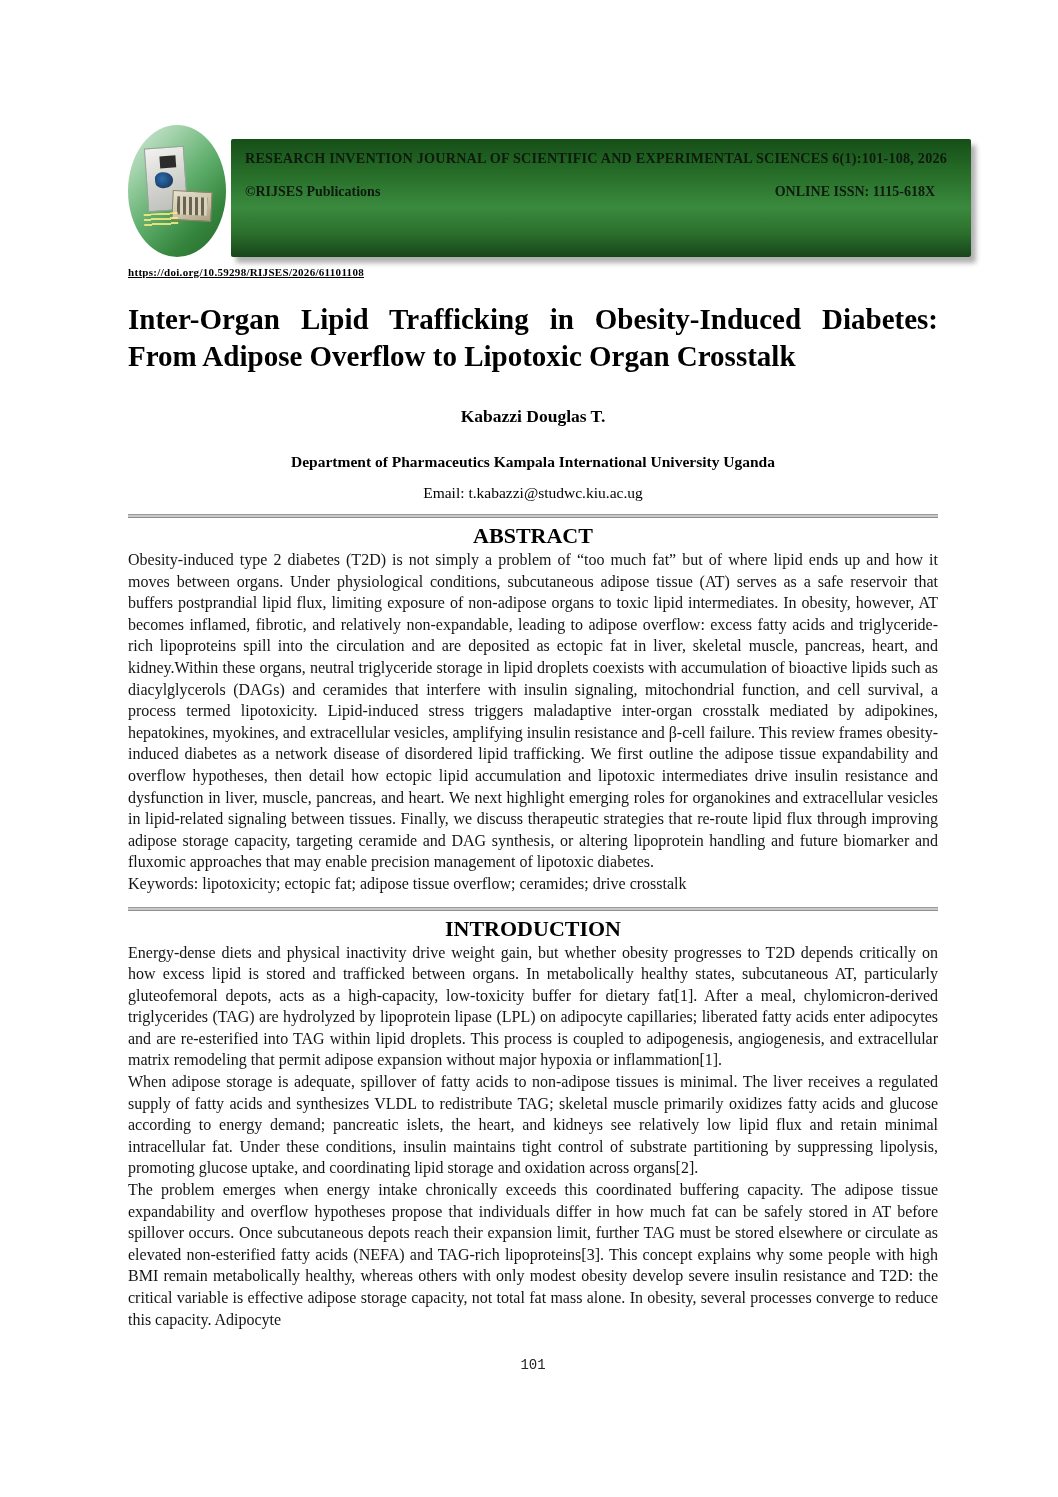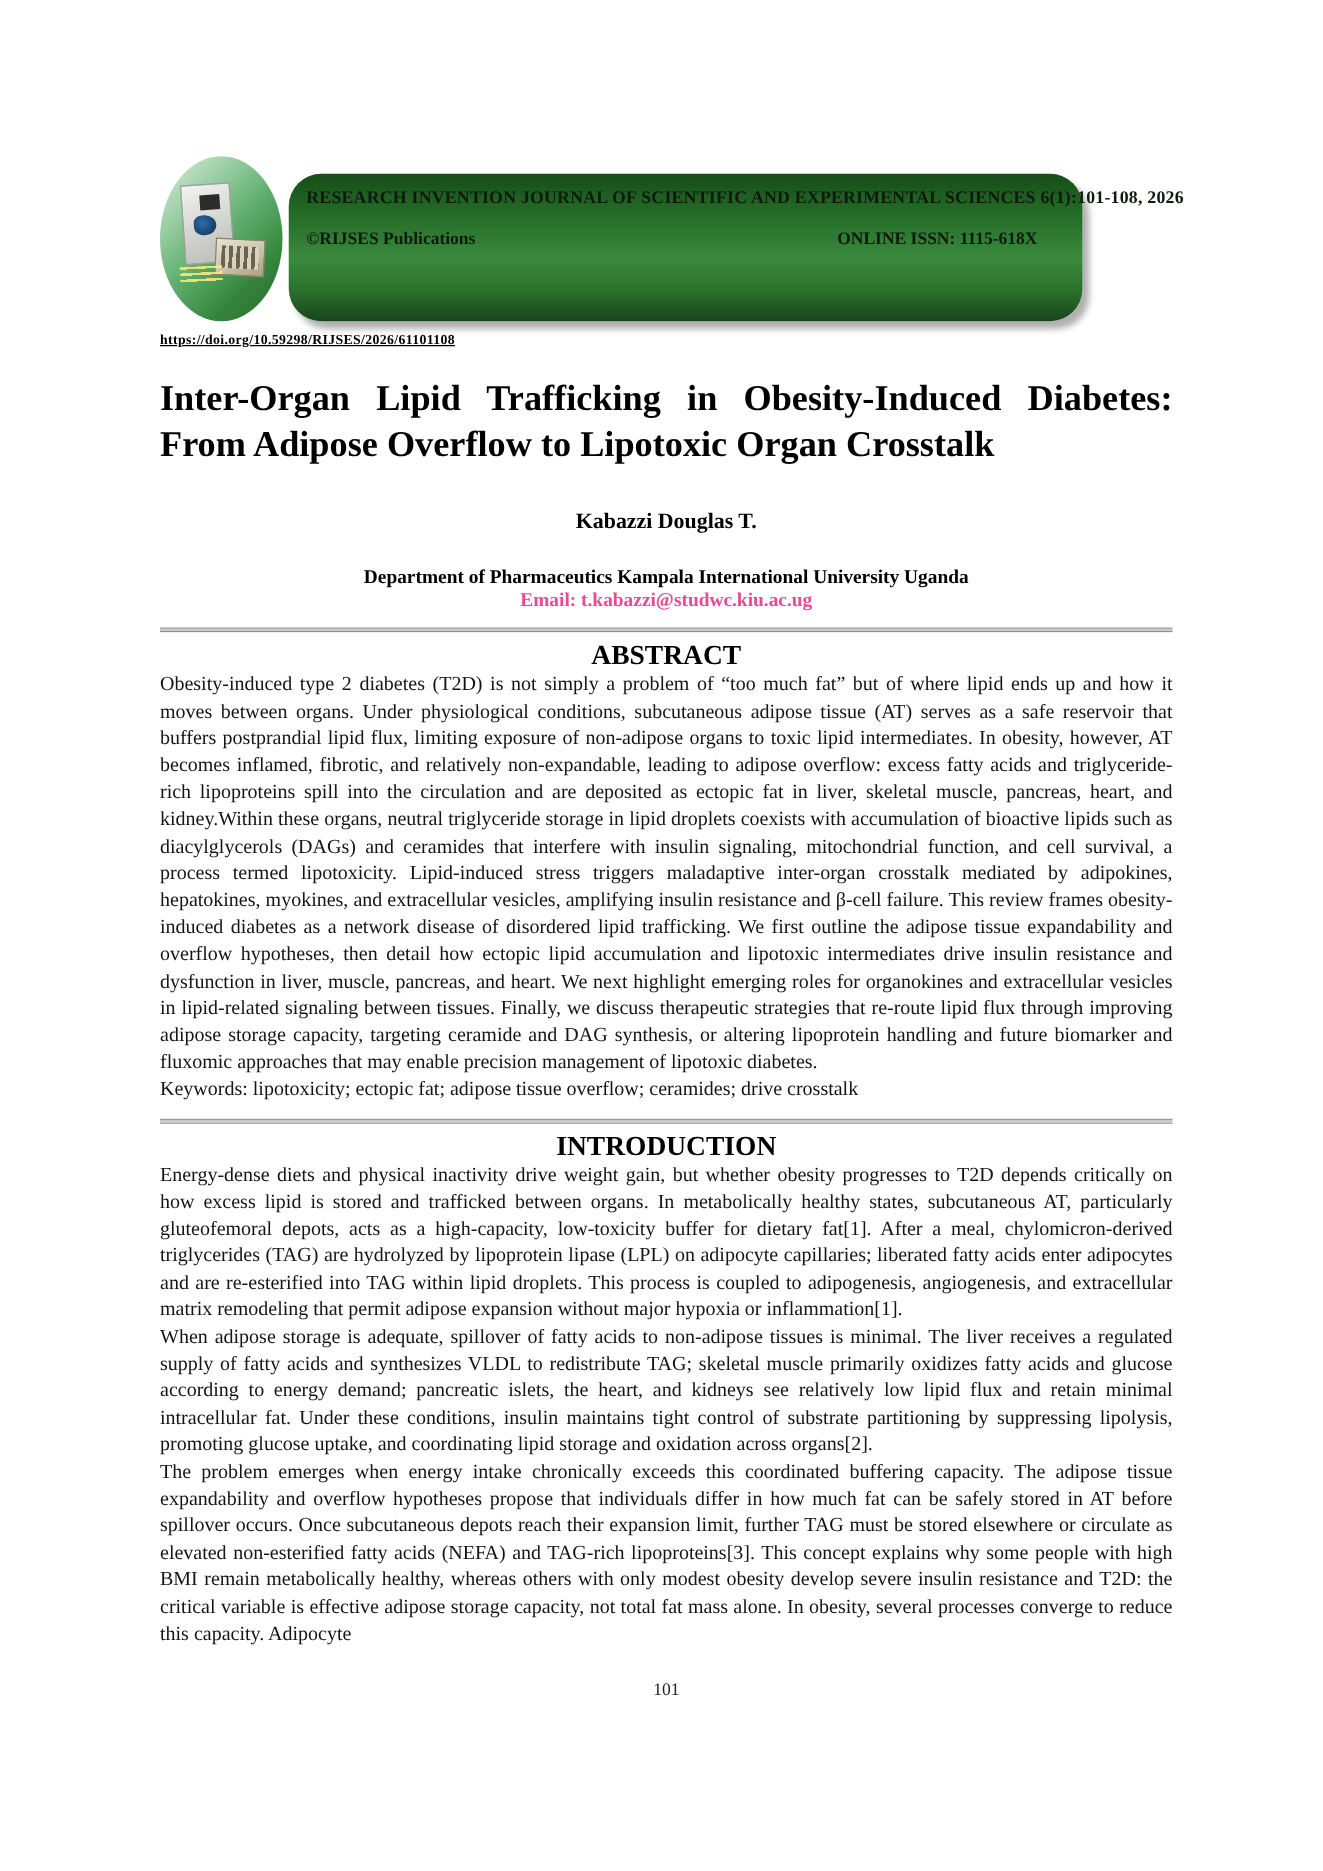--- a/index.html
+++ b/index.html
@@ -55,22 +55,22 @@
     background: repeating-linear-gradient(90deg, #6b6352 0 3px, #d9d2bd 3px 6px);
   }
   .logo .caption {
     position: absolute; left: 16px; top: 88px;
     width: 34px; height: 14px;
     background: repeating-linear-gradient(180deg, rgba(255,235,130,0.85) 0 2px, rgba(0,0,0,0) 2px 5px);
     transform: rotate(-3deg);
   }
   .banner {
     position: absolute; left: 103px; top: 13px;
-    width: 635px; height: 118px;
-    border-radius: 26px;
+    width: 740px; height: 118px;
+    border-radius: 2px;
     background: linear-gradient(180deg, #164e18 0%, #266c28 28%, #3a8a3e 58%, #2b6f2d 80%, #17451a 100%);
     box-shadow: 5px 6px 5px rgba(150,150,150,0.75);
     padding: 11px 36px 10px 14px;
     color: #0b1c0c;
     z-index: 1;
   }
   .banner .b-line1 {
     font-weight: bold; font-size: 14.2px; letter-spacing: 0.2px;
     margin-bottom: 17px; white-space: nowrap;
     color: #0d1a0d;
@@ -105,23 +105,23 @@
     margin-top: 31px;
     text-align: center; font-weight: bold; font-size: 17.5px;
     color: #000000;
   }
   .affiliation {
     margin-top: 26px;
     text-align: center; font-weight: bold; font-size: 15.5px;
     color: #000000;
   }
   .email {
-    text-align: center; font-weight: bold; font-size: 15.5px;
-    margin-top: 1px;
-    color: #ec4899;
+    text-align: center; font-weight: normal; font-size: 15.5px;
+    margin-top: 13px;
+    color: #000000;
   }
 
   
   .rule {
     margin-top: 12px;
     height: 4px;
     background: linear-gradient(180deg, #c9c9c9 0 2px, #8f8f8f 2px 3px, #e2e2e2 3px 4px);
     border-top: 1px solid #9a9a9a;
   }
 
@@ -138,21 +138,21 @@
   }
   .keywords-line { font-size: 16px; line-height: 21.6px; color: #141414; }
   .keywords-line .kw-label { font-weight: normal; }
 
   .intro .body-text { margin: 0; }
 
   
   .page-number {
     margin-top: 27px;
     text-align: center;
-    font-family: Liberation Serif, serif;
+    font-family: Liberation Mono, monospace;
     font-size: 14px; color: #222222;
   }
 </style>
 </head>
 <body>
 
 <div class="page">
 
   <div class="header-wrap">
     <div class="logo">

